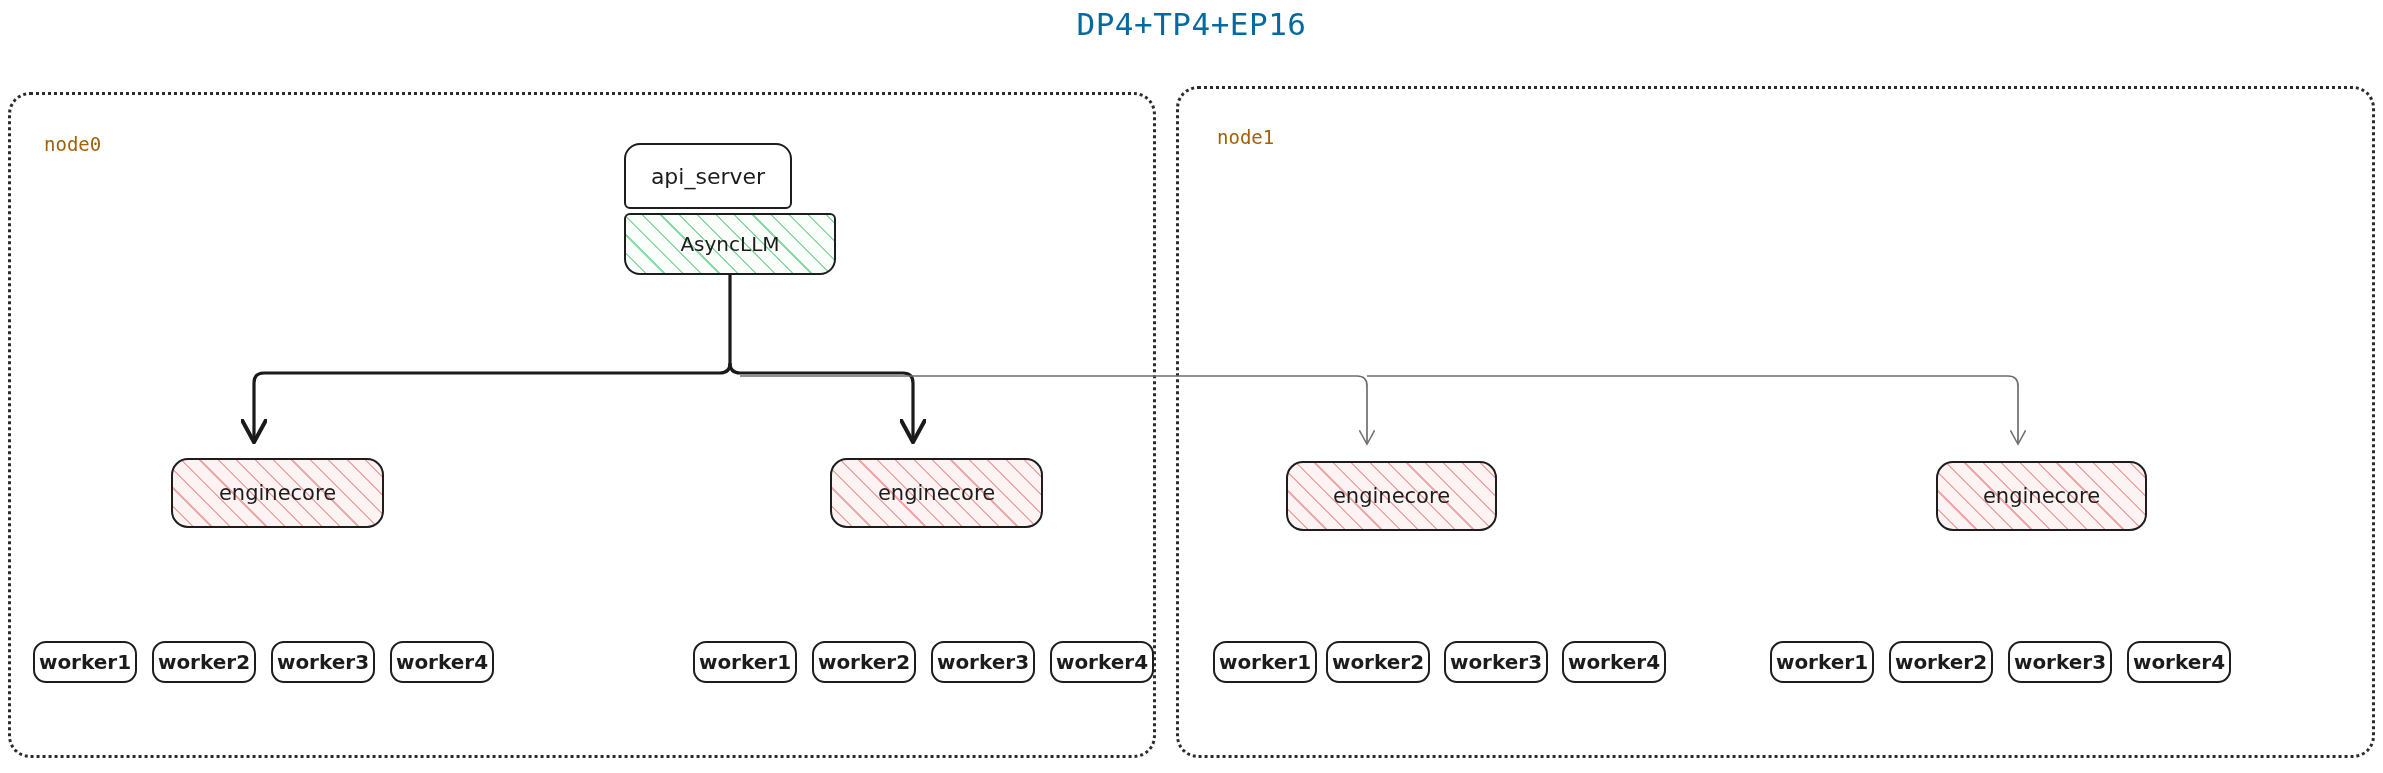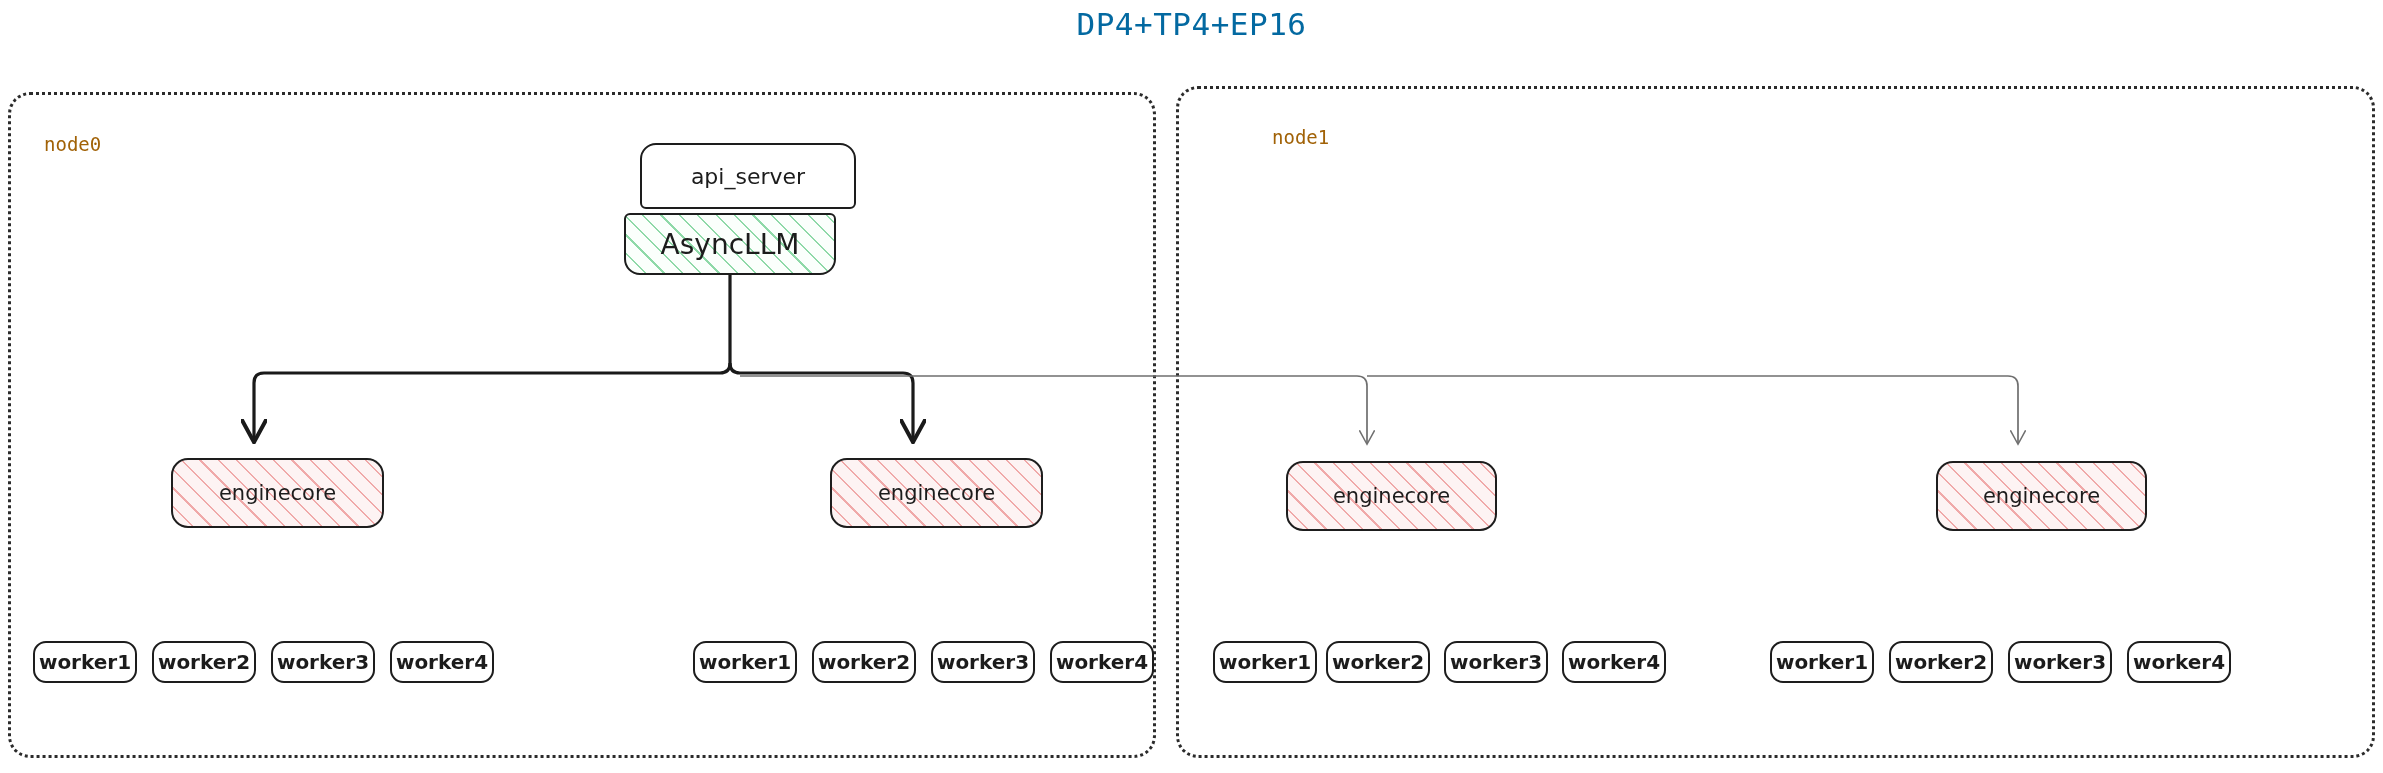--- a/index.html
+++ b/index.html
@@ -60,21 +60,21 @@
     justify-content: center;
     color: #1c1c1c;
     white-space: nowrap;
   }
 
   .box-api {
     font-size: 22px;
     border-radius: 16px 16px 6px 6px;
   }
   .box-async {
-    font-size: 28px;
+    font-size: 20px;
     border-radius: 6px 6px 16px 16px;
     background-color: #fbfffc;
     background-image: repeating-linear-gradient(
       45deg,
       #8fd9a8 0px,
       #8fd9a8 1.6px,
       rgba(255,255,255,0) 1.6px,
       rgba(255,255,255,0) 13px
     );
   }
@@ -123,21 +123,21 @@
 </head>
 <body>
 
 <div id="canvas">
 
   <div class="diagram-title">DP4+TP4+EP16</div>
 
   <div class="node-group" style="left:8px; top:92px; width:1148px; height:666px;"></div>
   <div class="node-group-label" style="left:44px; top:133px;">node0</div>
 
-  <div class="box box-api" style="left:640px; top:143px; width:216px; height:66px;">
+  <div class="box box-api" style="left:624px; top:143px; width:168px; height:66px;">
     <span>api_server</span>
   </div>
   <div class="box box-async" style="left:624px; top:213px; width:212px; height:62px;">
     <span>AsyncLLM</span>
   </div>
 
   <div class="box box-enginecore" style="left:147px; top:458px; width:213px; height:70px;">
     <span>enginecore</span>
   </div>
   <div class="box box-enginecore" style="left:806px; top:458px; width:213px; height:70px;">
@@ -164,21 +164,21 @@
     <span>worker2</span>
   </div>
   <div class="box box-worker" style="left:931px; top:641px; width:104px; height:42px;">
     <span>worker3</span>
   </div>
   <div class="box box-worker" style="left:1050px; top:641px; width:104px; height:42px;">
     <span>worker4</span>
   </div>
 
   <div class="node-group" style="left:1176px; top:86px; width:1199px; height:672px;"></div>
-  <div class="node-group-label" style="left:1272px; top:126px;">node1</div>
+  <div class="node-group-label" style="left:1217px; top:126px;">node1</div>
 
   <div class="box box-enginecore" style="left:1262px; top:461px; width:211px; height:70px;">
     <span>enginecore</span>
   </div>
   <div class="box box-enginecore" style="left:1912px; top:461px; width:211px; height:70px;">
     <span>enginecore</span>
   </div>
 
   <div class="box box-worker" style="left:1213px; top:641px; width:104px; height:42px;">
     <span>worker1</span>

